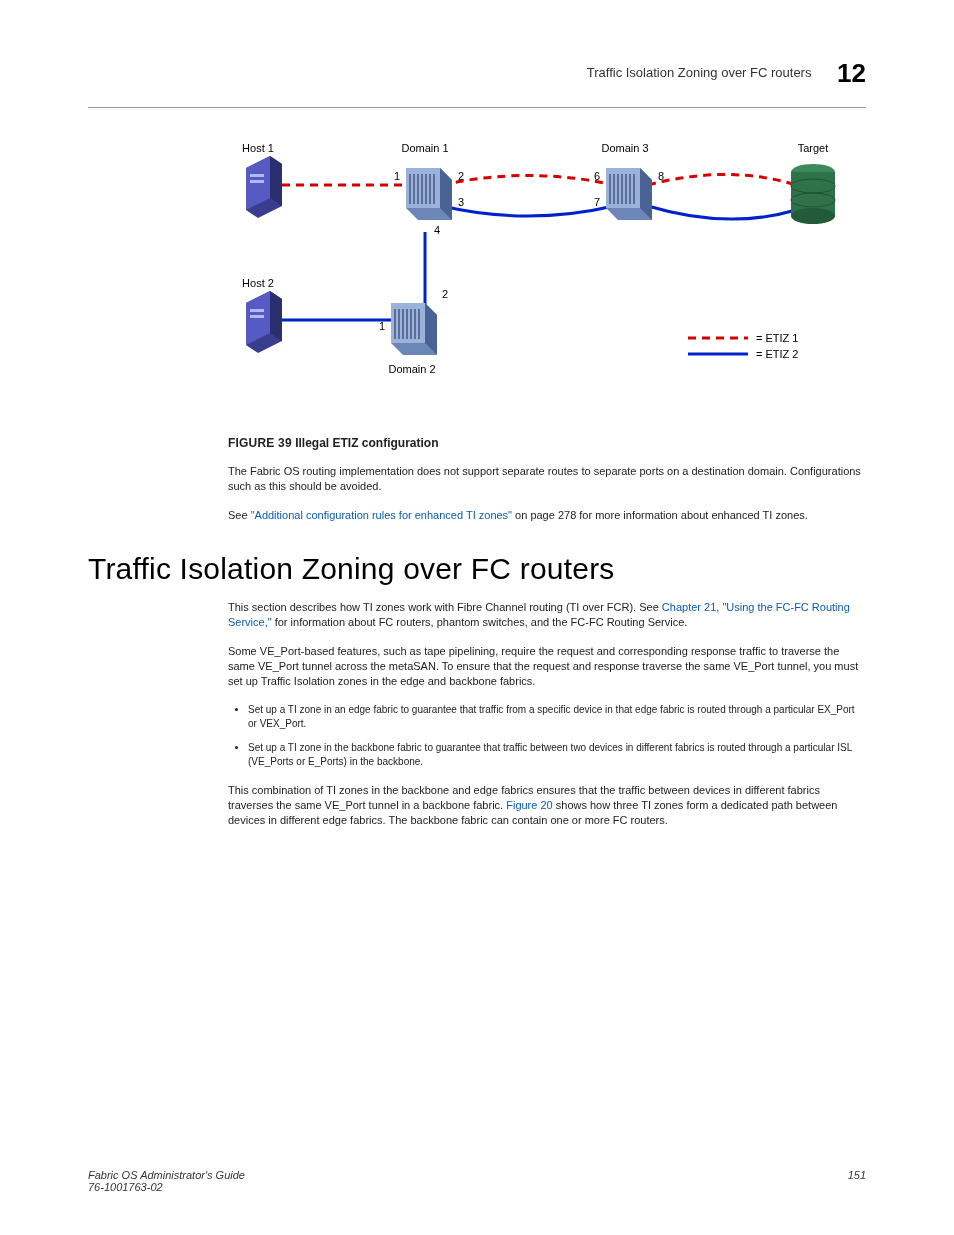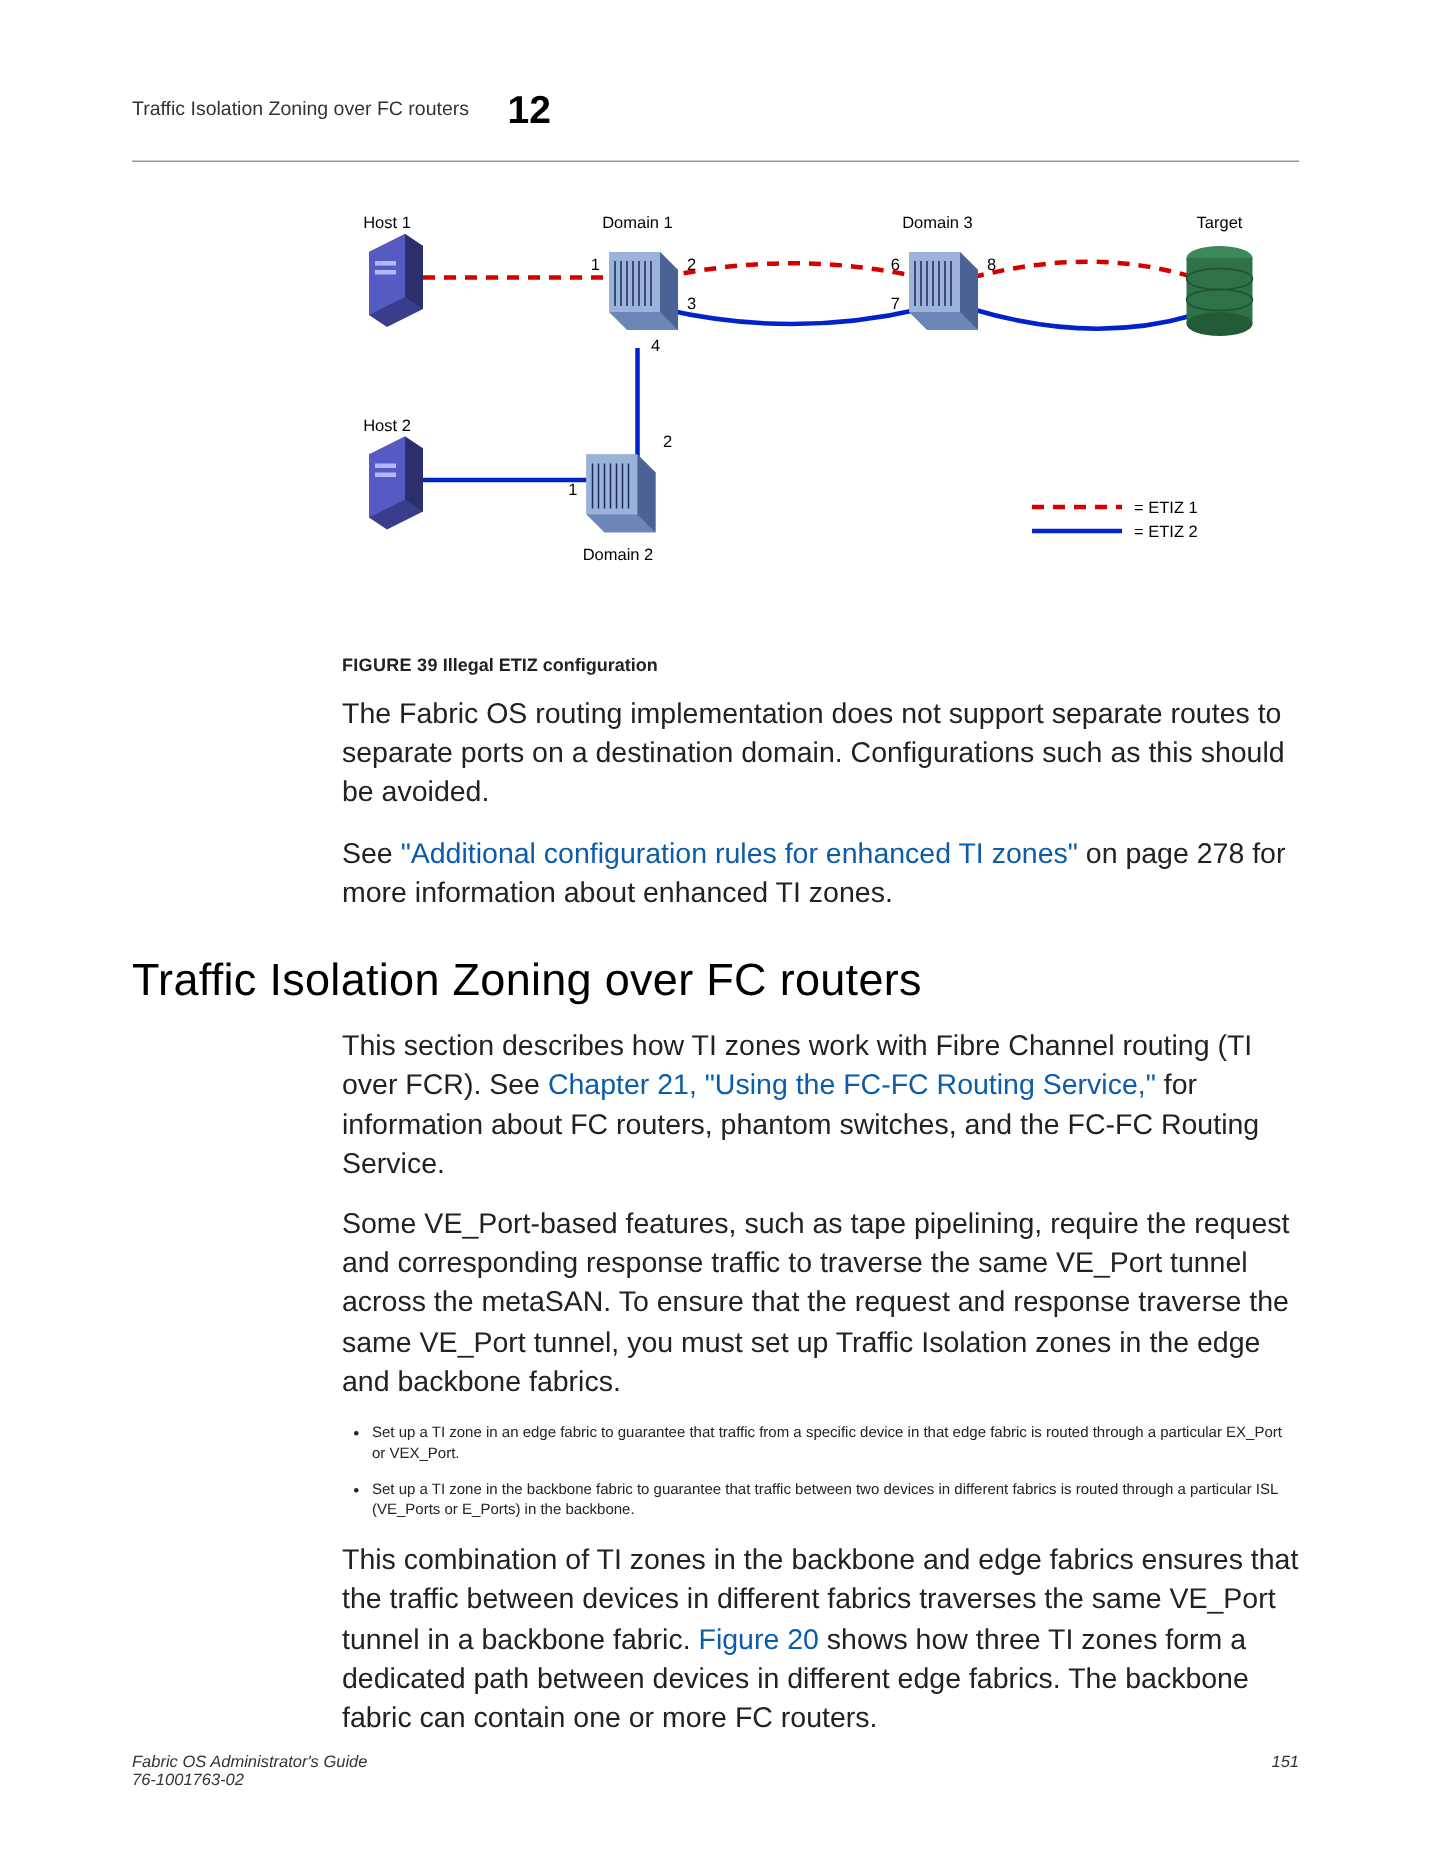--- a/index.html
+++ b/index.html
@@ -13,20 +13,21 @@
     position: relative;
     box-sizing: border-box;
   }
   .page {
     padding: 58px 88px 40px 88px;
     box-sizing: border-box;
     height: 100%;
     position: relative;
   }
   .hdr {
+    text-align: right;
     font-size: 13px;
     color: #333;
     margin-bottom: 18px;
   }
   .hdr-num {
     font-size: 26px;
     font-weight: bold;
     display: inline-block;
     vertical-align: middle;
     margin-left: 22px;
@@ -47,21 +48,21 @@
   .fig-caption {
     margin-left: 140px;
     font-size: 12px;
     margin-top: 6px;
     margin-bottom: 14px;
   }
   .fig-caption b { font-weight: bold; letter-spacing: .2px; }
   .fig-caption .title { font-weight: bold; }
   .body-text {
     margin-left: 140px;
-    font-size: 19px;
+    font-size: 11px;
     line-height: 1.38;
     margin-bottom: 14px;
     color: #222;
   }
   .link { color: #0b5cab; }
   h1.section {
     font-family: Arial, Helvetica, sans-serif;
     font-weight: normal;
     font-size: 30px;
     margin: 28px 0 14px 0;

